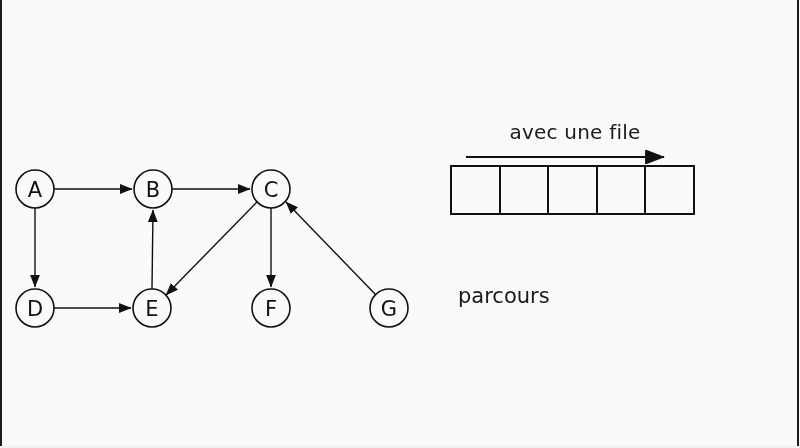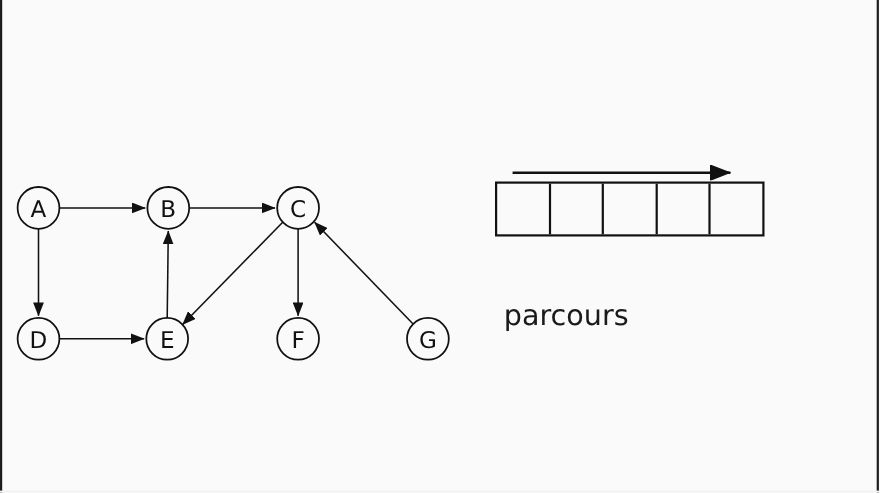--- a/index.html
+++ b/index.html
@@ -102,23 +102,23 @@
     flex: 1 1 0;
     border-right: 2px solid #111111;
     box-sizing: border-box;
   }
   .queue-cell:last-child {
     border-right: none;
   }
   #parcours-label {
     position: absolute;
     left: 458px;
-    top: 272px;
+    top: 284px;
     font-family: "DejaVu Sans", sans-serif;
-    font-size: 26px;
+    font-size: 21px;
     color: #1a1a1a;
     white-space: nowrap;
   }
 </style>
 </head>
 <body>
 
 <div id="canvas">
 
   <div id="edge-left"></div>
@@ -165,20 +165,21 @@
       <circle class="node-circle" cx="271" cy="308" r="19"></circle>
       <text class="node-label" x="271" y="309">F</text>
     </g>
     <g>
       <circle class="node-circle" cx="389" cy="308" r="19"></circle>
       <text class="node-label" x="389" y="309">G</text>
     </g>
   </svg>
 
   <div id="queue-panel">
+    <div id="queue-caption">avec une file</div>
 
     <svg id="queue-arrow-svg" width="212" height="14" viewBox="0 0 212 14">
       <defs>
         <marker id="arrowhead2" markerWidth="9" markerHeight="7" refX="8.6" refY="3.5" orient="auto" markerUnits="strokeWidth">
           <path d="M 0 0 L 9 3.5 L 0 7 z" fill="#111111"></path>
         </marker>
       </defs>
       <line x1="2" y1="7" x2="200" y2="7" stroke="#111111" stroke-width="2.2" marker-end="url(#arrowhead2)"></line>
     </svg>
 

